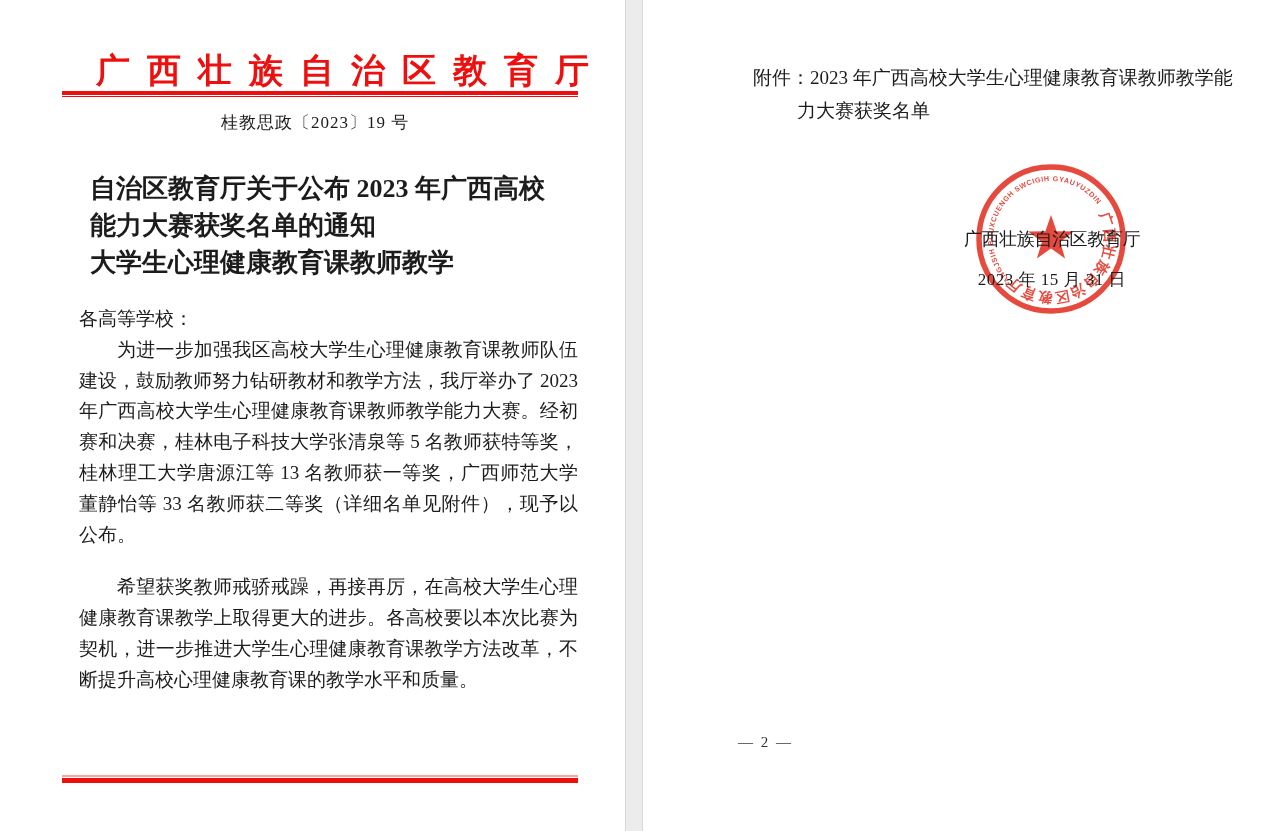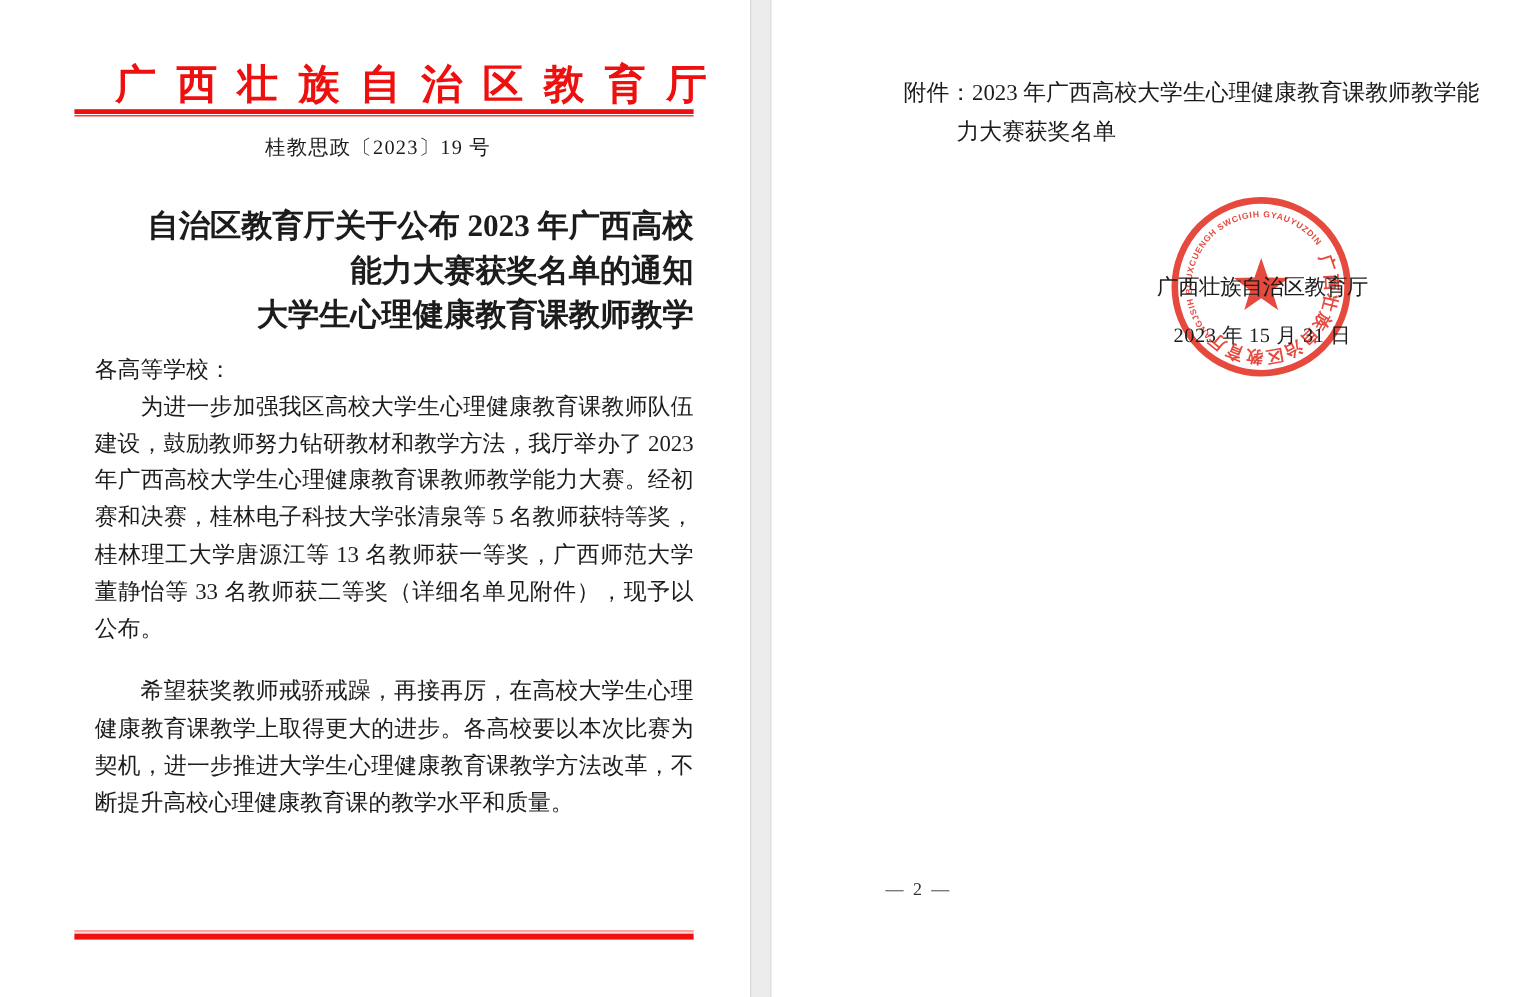--- a/index.html
+++ b/index.html
@@ -28,26 +28,26 @@
   .rule-bottom-thick { top:778px; height:5px; background:#ee0f0f; }
 
   .doc-number {
     position:absolute; top:111px; left:62px; width:516px;
     text-align:center; padding-right:10px;
     font-size:17px; letter-spacing:1px;
   }
 
   .doc-title {
     position:absolute; top:170px; left:62px; width:516px;
-    padding-left:28px; text-align:right;
+    padding-left:28px; text-align:left;
     font-size:26px; font-weight:bold; line-height:37px;
   }
 
   .doc-body {
-    position:absolute; top:294px; left:79px; width:499px;
+    position:absolute; top:304px; left:79px; width:499px;
     font-size:19px; line-height:30.8px; text-align:justify;
   }
   .doc-body p { margin:0; }
   .doc-body .para { text-indent:2em; }
   .doc-body .para2 { margin-top:22px; }
 
   
   .attachment {
     position:absolute; top:61px; left:110px; width:490px;
     font-size:19px; line-height:33px; text-align:justify;

